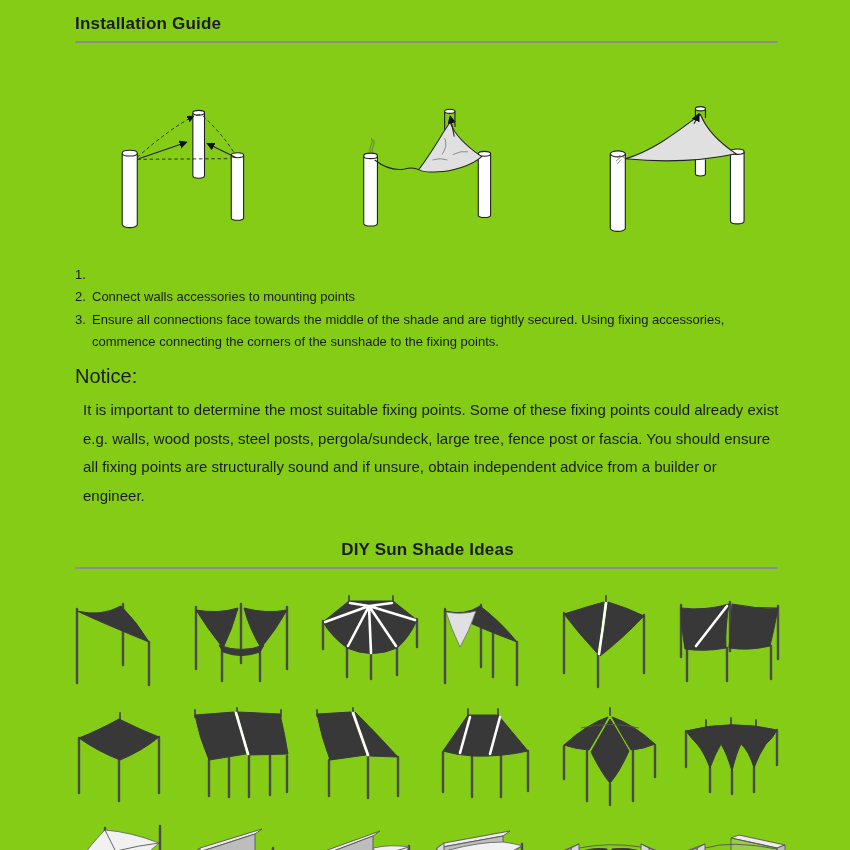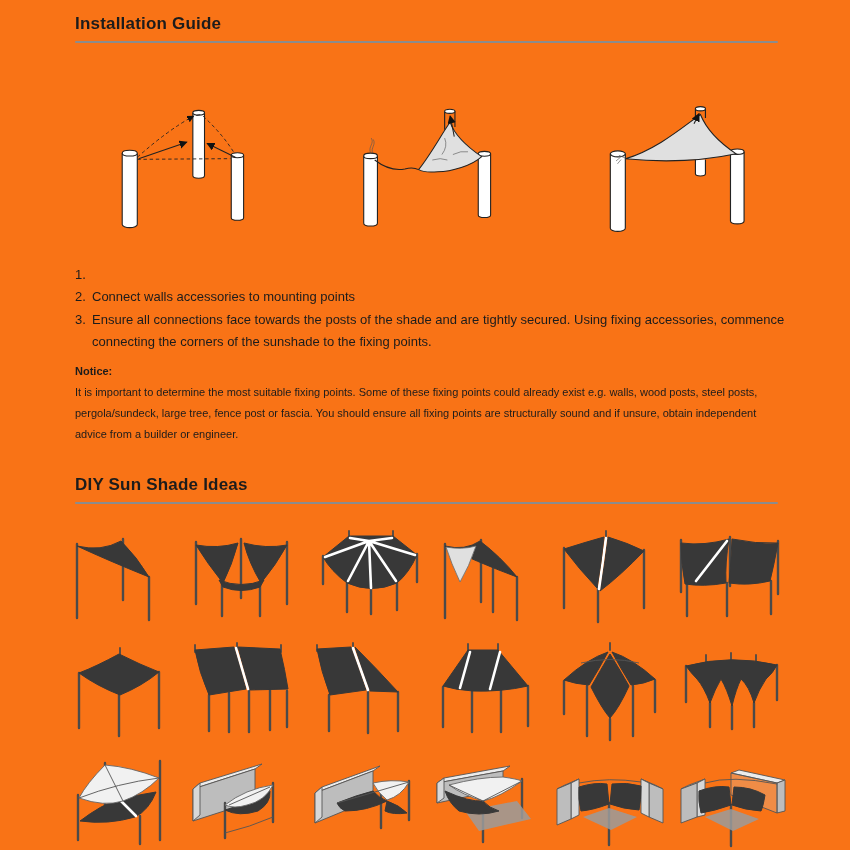--- a/index.html
+++ b/index.html
@@ -1,34 +1,34 @@
 <!DOCTYPE html>
 <html style="--sail-dark: #383838; --sail-light: #e0e0e0; --wall-front: #bdbdbd; --wall-top: #ececec; --wall-side: #d8d8d8; --shadow: #9b9b9b; --post: #4a4a4a; --outline: #222222; --rule: #8c8c8c;"><head>
 <meta charset="utf-8">
 <style>
   html,body{margin:0;padding:0;background:#fff;}
-  .page{position:relative;width:850px;height:850px;background:#f97316;overflow:hidden;
+  .page{position:relative;width:850px;height:850px;background:#84cc16;overflow:hidden;
         font-family:"Liberation Sans",sans-serif;color:#1c1c1c;}
   .content{padding:14px 70px 0 75px;}
   .h-title{font-size:17px;font-weight:700;letter-spacing:.2px;margin:0 0 7px 0;}
   .rule{height:2px;width:703px;background:var(--rule,#8c8c8c);border-radius:2px;}
   
   .diagrams{display:flex;justify-content:space-between;width:740px;margin:16px 0 8px -12px;height:192px;}
   .diagram{width:243px;height:192px;}
   .diagram svg{width:100%;height:100%;}
   
   .steps{margin-top:13px;width:712px;font-size:13px;line-height:1.72;}
   .step{display:flex;}
   .step-num{width:17px;flex:0 0 17px;}
   
   .notice{margin-top:12px;width:712px;}
-  .notice-title{font-size:11px;font-weight:700;margin:0 0 5px 0;}
-  .notice-body{font-size:11px;line-height:1.9;margin:0;}
-  
-  .diy{margin-top:30px;}
+  .notice-title{font-size:20px;font-weight:400;margin:0 0 5px 0;}
+  .notice-body{font-size:15px;line-height:1.9;margin:8px;}
+  
+  .diy{margin-top:30px;text-align:center;}
   
   .ideas{display:grid;grid-template-columns:repeat(6,119px);grid-auto-rows:112px;
          width:714px;margin:20px 0 0 -12px;column-gap:3px;row-gap:2px;}
   .idea{width:119px;height:110px;margin:0;}
   .idea svg{width:100%;height:100%;}
   
   .cyl{fill:#ffffff;stroke:var(--outline,#222);stroke-width:1.6;}
   .fab{fill:var(--sail-light,#e0e0e0);stroke:var(--outline,#222);stroke-width:1.5;}
   .dash{stroke:var(--outline,#222);stroke-width:1.3;fill:none;stroke-dasharray:5 4;}
   .sol{stroke:var(--outline,#222);stroke-width:1.5;fill:none;}
@@ -141,21 +141,21 @@
     <div class="steps">
       <div class="step">
         <span class="step-num">1.</span>
       </div>
       <div class="step">
         <span class="step-num">2.</span>
         <span>Connect walls accessories to mounting points</span>
       </div>
       <div class="step">
         <span class="step-num">3.</span>
-        <span>Ensure all connections face towards the posts of the shade and are tightly secured. Using fixing accessories, commence connecting the corners of the sunshade to the fixing points.</span>
+        <span>Ensure all connections face towards the middle of the shade and are tightly secured. Using fixing accessories, commence connecting the corners of the sunshade to the fixing points.</span>
       </div>
     </div>
 
     <div class="notice">
       <h3 class="notice-title">Notice:</h3>
       <p class="notice-body">It is important to determine the most suitable fixing points. Some of these fixing points could already exist e.g. walls, wood posts, steel posts, pergola/sundeck, large tree, fence post or fascia. You should ensure all fixing points are structurally sound and if unsure, obtain independent advice from a builder or engineer.</p>
     </div>
 
     <div class="diy">
       <h2 class="h-title">DIY Sun Shade Ideas</h2>

